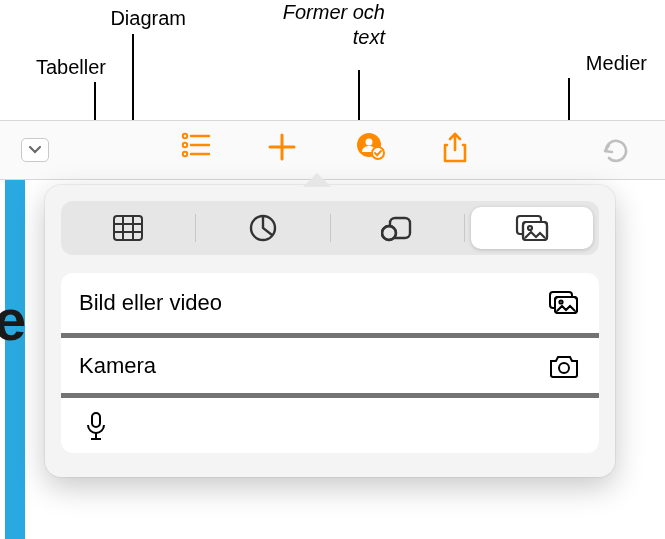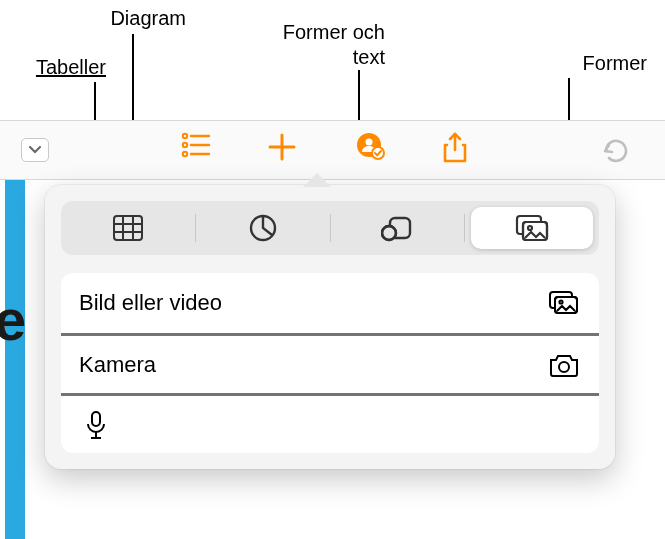--- a/index.html
+++ b/index.html
@@ -16,23 +16,23 @@
       top: 0; left: 0; right: 0;
       height: 120px;
       font-size: 20px;
       color: #000;
       line-height: 1.25;
     }
     .callout {
       position: absolute;
       text-align: right;
     }
-    .callout-tabeller { left: 0px; top: 55px; width: 106px; text-decoration: underline; }
+    .callout-tabeller { left: 0px; top: 55px; width: 106px; }
     .callout-diagram { left: 80px; top: 6px; width: 106px; }
-    .callout-former { left: 255px; top: 20px; width: 130px; }
+    .callout-former { left: 255px; top: 0; width: 130px; font-style: italic; }
     .callout-medier { left: 547px; top: 51px; width: 100px; text-align: right; }
     .leader {
       position: absolute;
       background: #000;
     }
     .toolbar-area {
       position: absolute;
       top: 120px; left: 0; right: 0;
       height: 60px;
       border-top: 1px solid #d8d8d8;
@@ -79,21 +79,21 @@
         #fff 25px, #fff 100%);
     }
     .popover {
       position: absolute;
       top: 185px;
       left: 45px;
       width: 570px;
       background: #f4f4f4;
       border-radius: 16px;
       box-shadow: 0 10px 30px rgba(0,0,0,0.22), 0 0 0 1px rgba(0,0,0,0.05);
-      padding-bottom: 16px;
+      padding-bottom: 24px;
     }
     .popover::before {
       content: "";
       position: absolute;
       top: -12px;
       left: 258px;
       width: 0; height: 0;
       border-left: 14px solid transparent;
       border-right: 14px solid transparent;
       border-bottom: 14px solid #e6e6e6;
@@ -134,21 +134,21 @@
       overflow: hidden;
     }
     .row {
       display: flex;
       align-items: center;
       justify-content: space-between;
       height: 60px;
       padding: 0 18px;
       font-size: 22px;
       color: #000;
-      border-top: 3px solid #737373;
+      border-top: 5px solid #737373;
     }
     .row:first-child { border-top: none; }
     .row .ricon { width: 34px; display: flex; justify-content: center; }
     .clip-txt {
       position: absolute;
       left: -6px; top: 286px;
       font-size: 58px; font-weight: 600;
       color: #1a1a1a;
       letter-spacing: -1px;
     }
@@ -159,21 +159,21 @@
       color: #1a1a1a;
     }
   </style>
 </head>
 <body>
 
 <div class="callouts">
   <div class="callout callout-tabeller">Tabeller</div>
   <div class="callout callout-diagram">Diagram</div>
   <div class="callout callout-former">Former och text</div>
-  <div class="callout callout-medier">Former</div>
+  <div class="callout callout-medier">Medier</div>
 
   <div class="leader" style="left:94px; top:82px; width:2px; height:147px;"></div>
   <div class="leader" style="left:94px; top:229px; width:12px; height:2px;"></div>
 
   <div class="leader" style="left:132px; top:34px; width:2px; height:180px;"></div>
   <div class="leader" style="left:132px; top:214px; width:100px; height:2px;"></div>
   <div class="leader" style="left:232px; top:214px; width:2px; height:15px;"></div>
 
   <div class="leader" style="left:358px; top:70px; width:2px; height:160px;"></div>
   <div class="leader" style="left:358px; top:230px; width:24px; height:2px;"></div>

